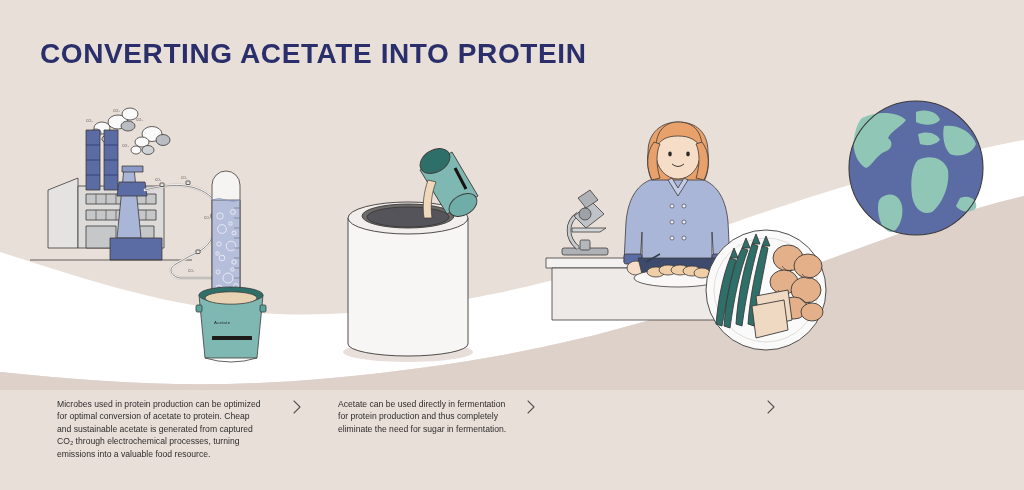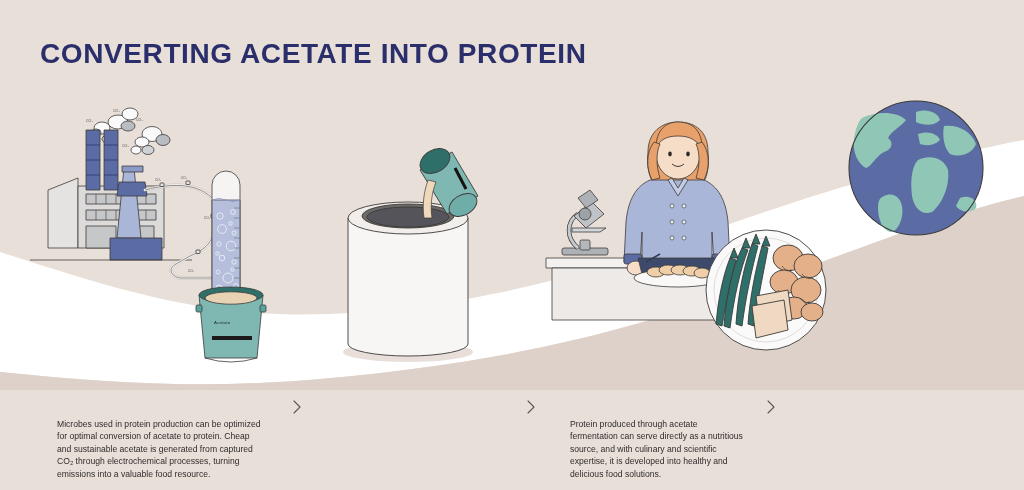--- a/index.html
+++ b/index.html
@@ -22,21 +22,20 @@
   }
 
   
   .captions{
     position:absolute;left:0;top:392px;width:1024px;height:98px;
     display:flex;align-items:flex-start;
   }
   .cap{
     font-size:8.6px;line-height:12.4px;color:#2e2c2b;
     font-family:"Liberation Sans", sans-serif;
-    margin-top:20px;
   }
   .cap-1{position:absolute;left:57px;top:6px;width:204px;}
   .cap-2{position:absolute;left:338px;top:6px;width:176px;}
   .cap-3{position:absolute;left:570px;top:6px;width:176px;}
   .cap-4{position:absolute;left:803px;top:6px;width:180px;}
 
   .chev{
     position:absolute;top:6px;width:14px;height:18px;
     color:#5c5450;
   }
@@ -388,28 +387,28 @@
 
   <div class="captions">
     <div class="cap cap-1">Microbes used in protein production can be optimized for optimal conversion of acetate to protein. Cheap and sustainable acetate is generated from captured CO₂ through electrochemical processes, turning emissions into a valuable food resource.</div>
 
     <div class="chev chev-1">
       <svg viewBox="0 0 14 18" width="14" height="18" aria-hidden="true">
         <path d="M4 3 L10 9 L4 15" fill="none" stroke="#5c5450" stroke-width="1.1" stroke-linecap="round" stroke-linejoin="round"></path>
       </svg>
     </div>
 
+    <div class="cap cap-2">Acetate can be used directly in fermentation for protein production and thus completely eliminate the need for sugar in fermentation.</div>
 
     <div class="chev chev-2">
       <svg viewBox="0 0 14 18" width="14" height="18" aria-hidden="true">
         <path d="M4 3 L10 9 L4 15" fill="none" stroke="#5c5450" stroke-width="1.1" stroke-linecap="round" stroke-linejoin="round"></path>
       </svg>
     </div>
 
-    <div class="cap cap-3">Protein produced through acetate fermentation can serve directly as a nutritious source, and with culinary and scientific expertise, it is developed into healthy and delicious food solutions.</div>
 
     <div class="chev chev-3">
       <svg viewBox="0 0 14 18" width="14" height="18" aria-hidden="true">
         <path d="M4 3 L10 9 L4 15" fill="none" stroke="#5c5450" stroke-width="1.1" stroke-linecap="round" stroke-linejoin="round"></path>
       </svg>
     </div>
 
   </div>
 
 </div>

